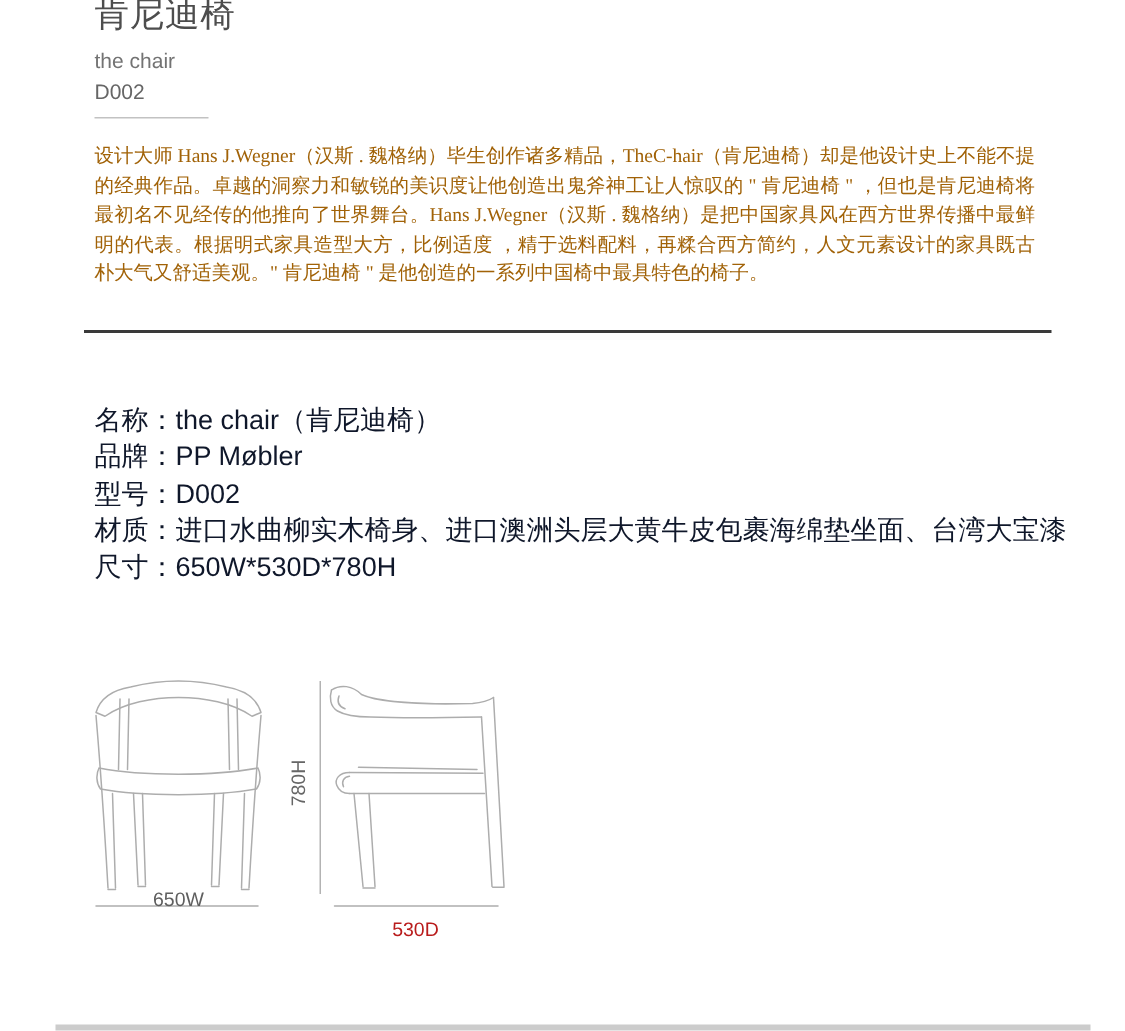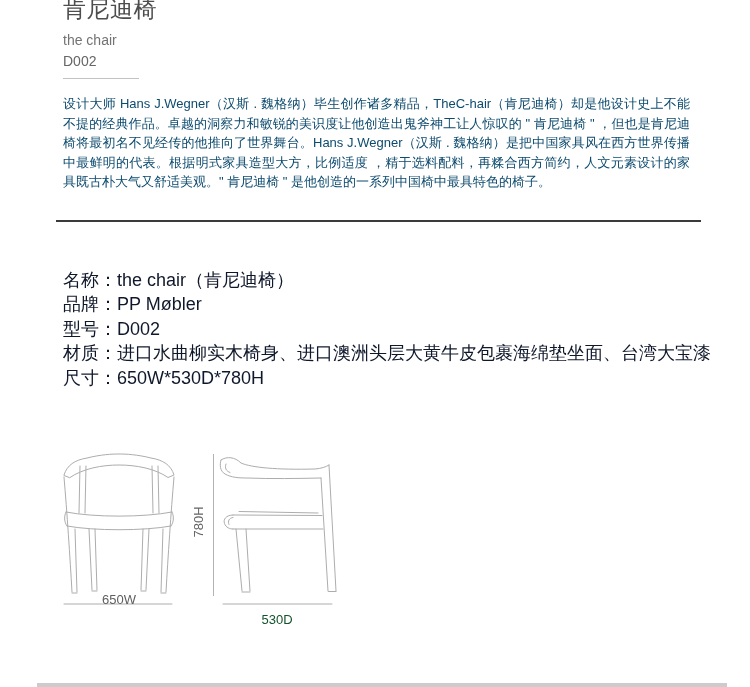--- a/index.html
+++ b/index.html
@@ -23,22 +23,23 @@
   .product-model {
     position: absolute; left: 63px; top: 53px;
     font-size: 14px; color: #666666;
   }
   .short-divider {
     position: absolute; left: 63px; top: 78px;
     width: 76px; height: 1px; background: #c2c2c2;
   }
   .description {
     position: absolute; left: 63px; top: 94px; width: 627px;
-    font-size: 13px; line-height: 19.6px; color: #0c4a6e;
+    font-size: 13px; line-height: 19.6px; color: #a16207;
     text-align: justify;
+    font-family: Liberation Serif, serif;
   }
   .dark-divider {
     position: absolute; left: 56px; top: 220px;
     width: 645px; height: 2px; background: #3a3a3a;
   }
   .specs {
     position: absolute; left: 63px; top: 268px;
     list-style: none; font-size: 18px; color: #0f172a;
   }
   .specs li { line-height: 24.4px; white-space: nowrap; }
@@ -55,21 +56,21 @@
     width: 46px; height: 16px;
     font-size: 13px; color: #666666; text-align: center; line-height: 16px;
     transform: rotate(-90deg);
   }
   .caption-w {
     position: absolute; left: 62px; top: 592px; width: 114px;
     text-align: center; font-size: 13px; color: #5f5f5f;
   }
   .caption-d {
     position: absolute; left: 217px; top: 612px; width: 120px;
-    text-align: center; font-size: 13px; color: #14532d;
+    text-align: center; font-size: 13px; color: #b91c1c;
   }
   .bottom-bar {
     position: absolute; left: 37px; top: 683px;
     width: 690px; height: 4px; background: #cccccc;
   }
 </style>
 </head>
 <body>
 
 <div class="page">

